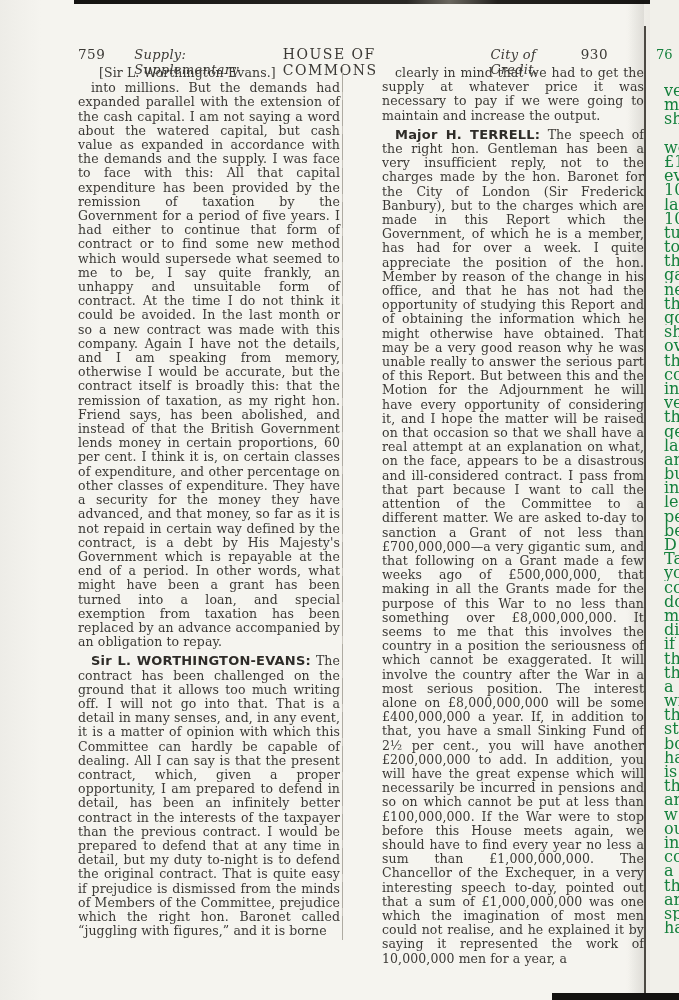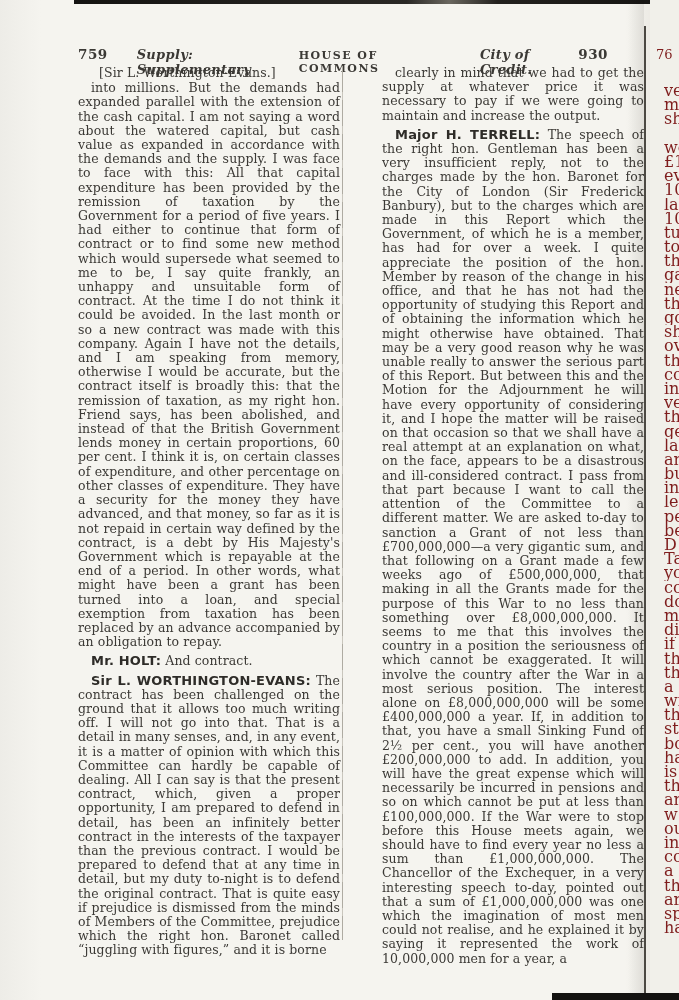--- a/index.html
+++ b/index.html
@@ -10,38 +10,38 @@
     color:#3b3935;
   }
   .top-strip{position:absolute;left:74px;top:0;right:0;height:4px;
     background:linear-gradient(90deg,#141311 0%,#2a2825 55%,#6a675f 62%,#23211e 70%,#141311 100%);}
   .bottom-bar{position:absolute;left:552px;top:993px;width:127px;height:7px;background:#131210;}
   .page-edge-line{position:absolute;left:644px;top:26px;width:2px;bottom:0;background:#4b4842;}
   .edge-shadow{position:absolute;left:628px;top:0;width:16px;height:100%;
     background:linear-gradient(90deg,rgba(0,0,0,0) 0%,rgba(0,0,0,0.07) 100%);}
 
   .header{position:absolute;left:78px;top:46px;width:530px;display:flex;
-    justify-content:flex-end;align-items:baseline;font-size:13px;font-weight:bold;}
+    justify-content:flex-start;align-items:baseline;font-size:13px;}
   .header .num{font-size:13.5px;letter-spacing:.5px;}
   .header .ital{font-style:italic;letter-spacing:.3px;margin-left:29px;}
-  .header .caps{font-size:11px;letter-spacing:1.5px;}
+  .header .caps{font-size:14px;letter-spacing:1.5px;}
 
   .col{position:absolute;top:66px;width:262px;text-align:justify;
     font-size:12.5px;line-height:14.2px;letter-spacing:.1px;}
   .col-left{left:78px;}
   .col-right{left:350px;margin-left:32px;}
   .col p{margin:0 0 5px 0;text-indent:13px;}
   p.cont-header{text-indent:21px;margin-bottom:1px;}
   .speaker{font-family:"DejaVu Sans","Liberation Sans",sans-serif;
     font-weight:bold;font-size:13px;letter-spacing:.2px;color:#2e2c28;}
   .divider{position:absolute;left:342px;top:66px;width:1px;height:874px;
     background:repeating-linear-gradient(180deg,#aeaba2 0 26px,#c9c6bd 26px 34px);}
 
   .sliver{position:absolute;left:650px;top:0;width:29px;height:1000px;
-    background:#f1f0ea;overflow:hidden;color:#7f1d1d;}
+    background:#f1f0ea;overflow:hidden;color:#15803d;}
   .sliver-header{position:absolute;left:6px;top:47px;font-size:13px;}
   .sliver-lines{position:absolute;left:14px;top:84px;font-size:16px;line-height:14.2px;}
   .frag{height:14.2px;white-space:nowrap;overflow:hidden;}
 </style>
 </head>
 <body>
 
 <div class="page">
 
   <div class="top-strip"></div>
@@ -51,21 +51,20 @@
     <span class="num">759</span>
     <span class="ital">Supply: Supplementary</span>
     <span class="caps">HOUSE OF COMMONS</span>
     <span class="ital">City of Credit.</span>
     <span class="num">930</span>
   </div>
 
   <div class="col col-left">
     <p class="cont-header">[Sir L. Worthington-Evans.]</p>
     <p><span>into millions. But the demands had expanded parallel with the extension of the cash capital. I am not saying a word about the watered capital, but cash value as expanded in accordance with the demands and the supply. I was face to face with this: All that capital expenditure has been provided by the remission of taxation by the Government for a period of five years. I had either to continue that form of contract or to find some new method which would supersede what seemed to me to be, I say quite frankly, an unhappy and unsuitable form of contract. At the time I do not think it could be avoided. In the last month or so a new contract was made with this company. Again I have not the details, and I am speaking from memory, otherwise I would be accurate, but the contract itself is broadly this: that the remission of taxation, as my right hon. Friend says, has been abolished, and instead of that the British Government lends money in certain proportions, 60 per cent. I think it is, on certain classes of expenditure, and other percentage on other classes of expenditure. They have a security for the money they have advanced, and that money, so far as it is not repaid in certain way defined by the contract, is a debt by His Majesty's Government which is repayable at the end of a period. In other words, what might have been a grant has been turned into a loan, and special exemption from taxation has been replaced by an advance accompanied by an obligation to repay.</span></p>
-    <p><span class="speaker">Mr. HOLT:</span><span> And contract.</span></p>
     <p><span class="speaker">Sir L. WORTHINGTON-EVANS:</span><span> The contract has been challenged on the ground that it allows too much writing off. I will not go into that. That is a detail in many senses, and, in any event, it is a matter of opinion with which this Committee can hardly be capable of dealing. All I can say is that the present contract, which, given a proper opportunity, I am prepared to defend in detail, has been an infinitely better contract in the interests of the taxpayer than the previous contract. I would be prepared to defend that at any time in detail, but my duty to-night is to defend the original contract. That is quite easy if prejudice is dismissed from the minds of Members of the Committee, prejudice which the right hon. Baronet called “juggling with figures,” and it is borne</span></p>
   </div>
 
   <div class="divider"></div>
 
   <div class="col col-right">
     <p><span>clearly in mind that we had to get the supply at whatever price it was necessary to pay if we were going to maintain and increase the output.</span></p>
     <p><span class="speaker">Major H. TERRELL:</span><span> The speech of the right hon. Gentleman has been a very insufficient reply, not to the charges made by the hon. Baronet for the City of London (Sir Frederick Banbury), but to the charges which are made in this Report which the Government, of which he is a member, has had for over a week. I quite appreciate the position of the hon. Member by reason of the change in his office, and that he has not had the opportunity of studying this Report and of obtaining the information which he might otherwise have obtained. That may be a very good reason why he was unable really to answer the serious part of this Report. But between this and the Motion for the Adjournment he will have every opportunity of considering it, and I hope the matter will be raised on that occasion so that we shall have a real attempt at an explanation on what, on the face, appears to be a disastrous and ill-considered contract. I pass from that part because I want to call the attention of the Committee to a different matter. We are asked to-day to sanction a Grant of not less than £700,000,000—a very gigantic sum, and that following on a Grant made a few weeks ago of £500,000,000, that making in all the Grants made for the purpose of this War to no less than something over £8,000,000,000. It seems to me that this involves the country in a position the seriousness of which cannot be exaggerated. It will involve the country after the War in a most serious position. The interest alone on £8,000,000,000 will be some £400,000,000 a year. If, in addition to that, you have a small Sinking Fund of 2½ per cent., you will have another £200,000,000 to add. In addition, you will have the great expense which will necessarily be incurred in pensions and so on which cannot be put at less than £100,000,000. If the War were to stop before this House meets again, we should have to find every year no less a sum than £1,000,000,000. The Chancellor of the Exchequer, in a very interesting speech to-day, pointed out that a sum of £1,000,000,000 was one which the imagination of most men could not realise, and he explained it by saying it represented the work of 10,000,000 men for a year, a</span></p>
   </div>
 

